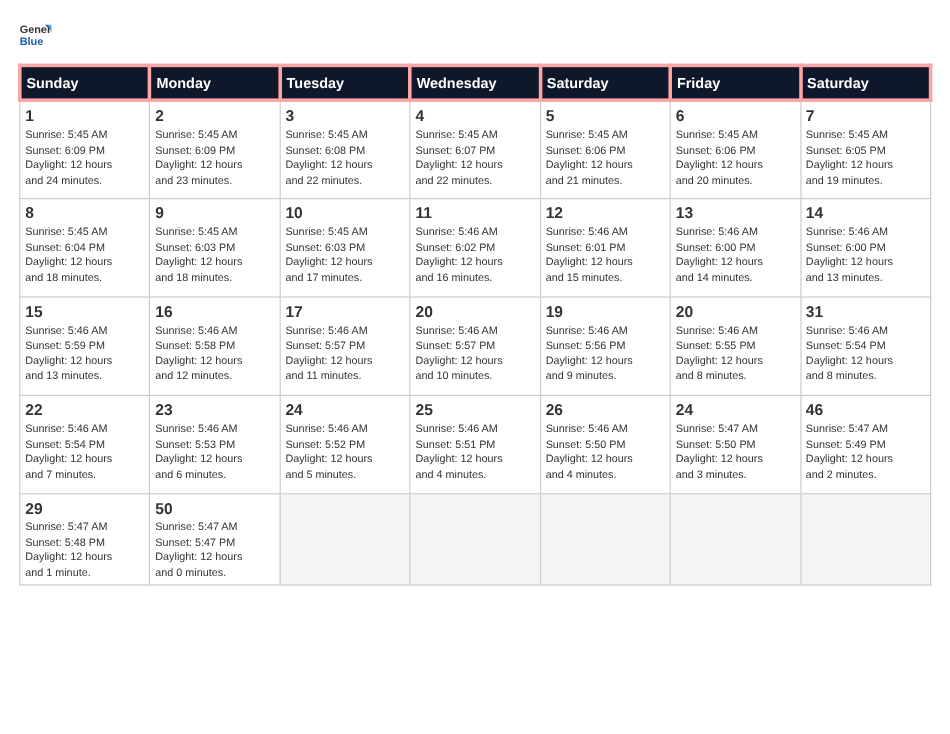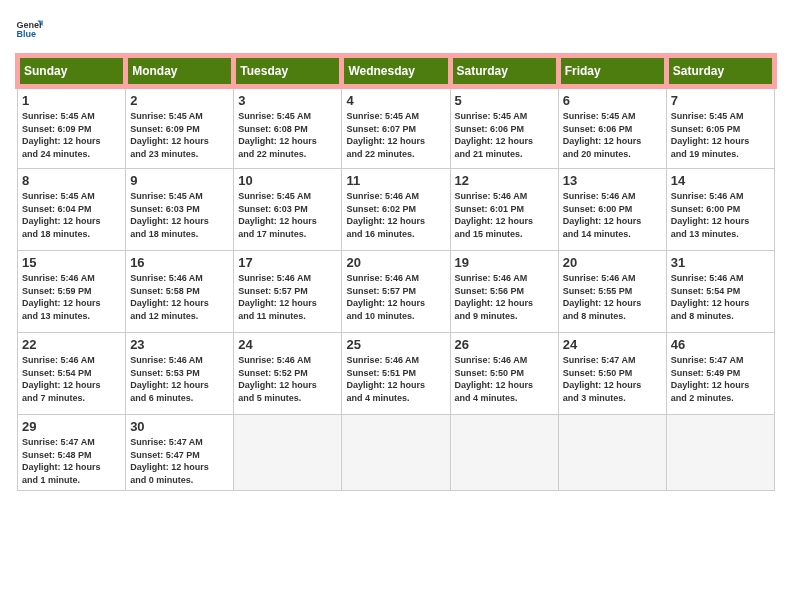--- a/index.html
+++ b/index.html
@@ -40,27 +40,27 @@
     .location {
       font-size: 14px;
       color: #555;
     }
     table {
       width: 100%;
       border-collapse: collapse;
       table-layout: fixed;
     }
     th {
-      background-color: #4d7c0f;
+      background-color: #0f172a;
       color: #fff;
       font-size: 12px;
       font-weight: bold;
       padding: 6px 4px;
       text-align: left;
-      border: 5px solid #fca5a5;
+      border: 3px solid #fca5a5;
     }
     td {
       border: 1px solid #ccc;
       vertical-align: top;
       padding: 4px 4px;
       font-size: 9.5px;
       color: #333;
       height: 82px;
       background: #fff;
     }
@@ -70,21 +70,20 @@
     .day-num {
       font-size: 13px;
       font-weight: bold;
       display: block;
       margin-bottom: 2px;
     }
     .day-info {
       font-size: 9px;
       line-height: 1.4;
       color: #333;
-      font-weight: bold;
     }
     tr:last-child td {
       height: 70px;
     }
   </style>
 </head>
 <body>
 
 <div class="container">
   <div class="header">
@@ -325,21 +324,21 @@
         </tr>
         <tr>
           <td>
             <span class="day-num">29</span>
             <div class="day-info" style="white-space: pre-line;">Sunrise: 5:47 AM
 Sunset: 5:48 PM
 Daylight: 12 hours
 and 1 minute.</div>
           </td>
           <td>
-            <span class="day-num">30</span>
+            <span class="day-num">50</span>
             <div class="day-info" style="white-space: pre-line;">Sunrise: 5:47 AM
 Sunset: 5:47 PM
 Daylight: 12 hours
 and 0 minutes.</div>
           </td>
           <td class="empty"></td>
           <td class="empty"></td>
           <td class="empty"></td>
           <td class="empty"></td>
           <td class="empty"></td>

